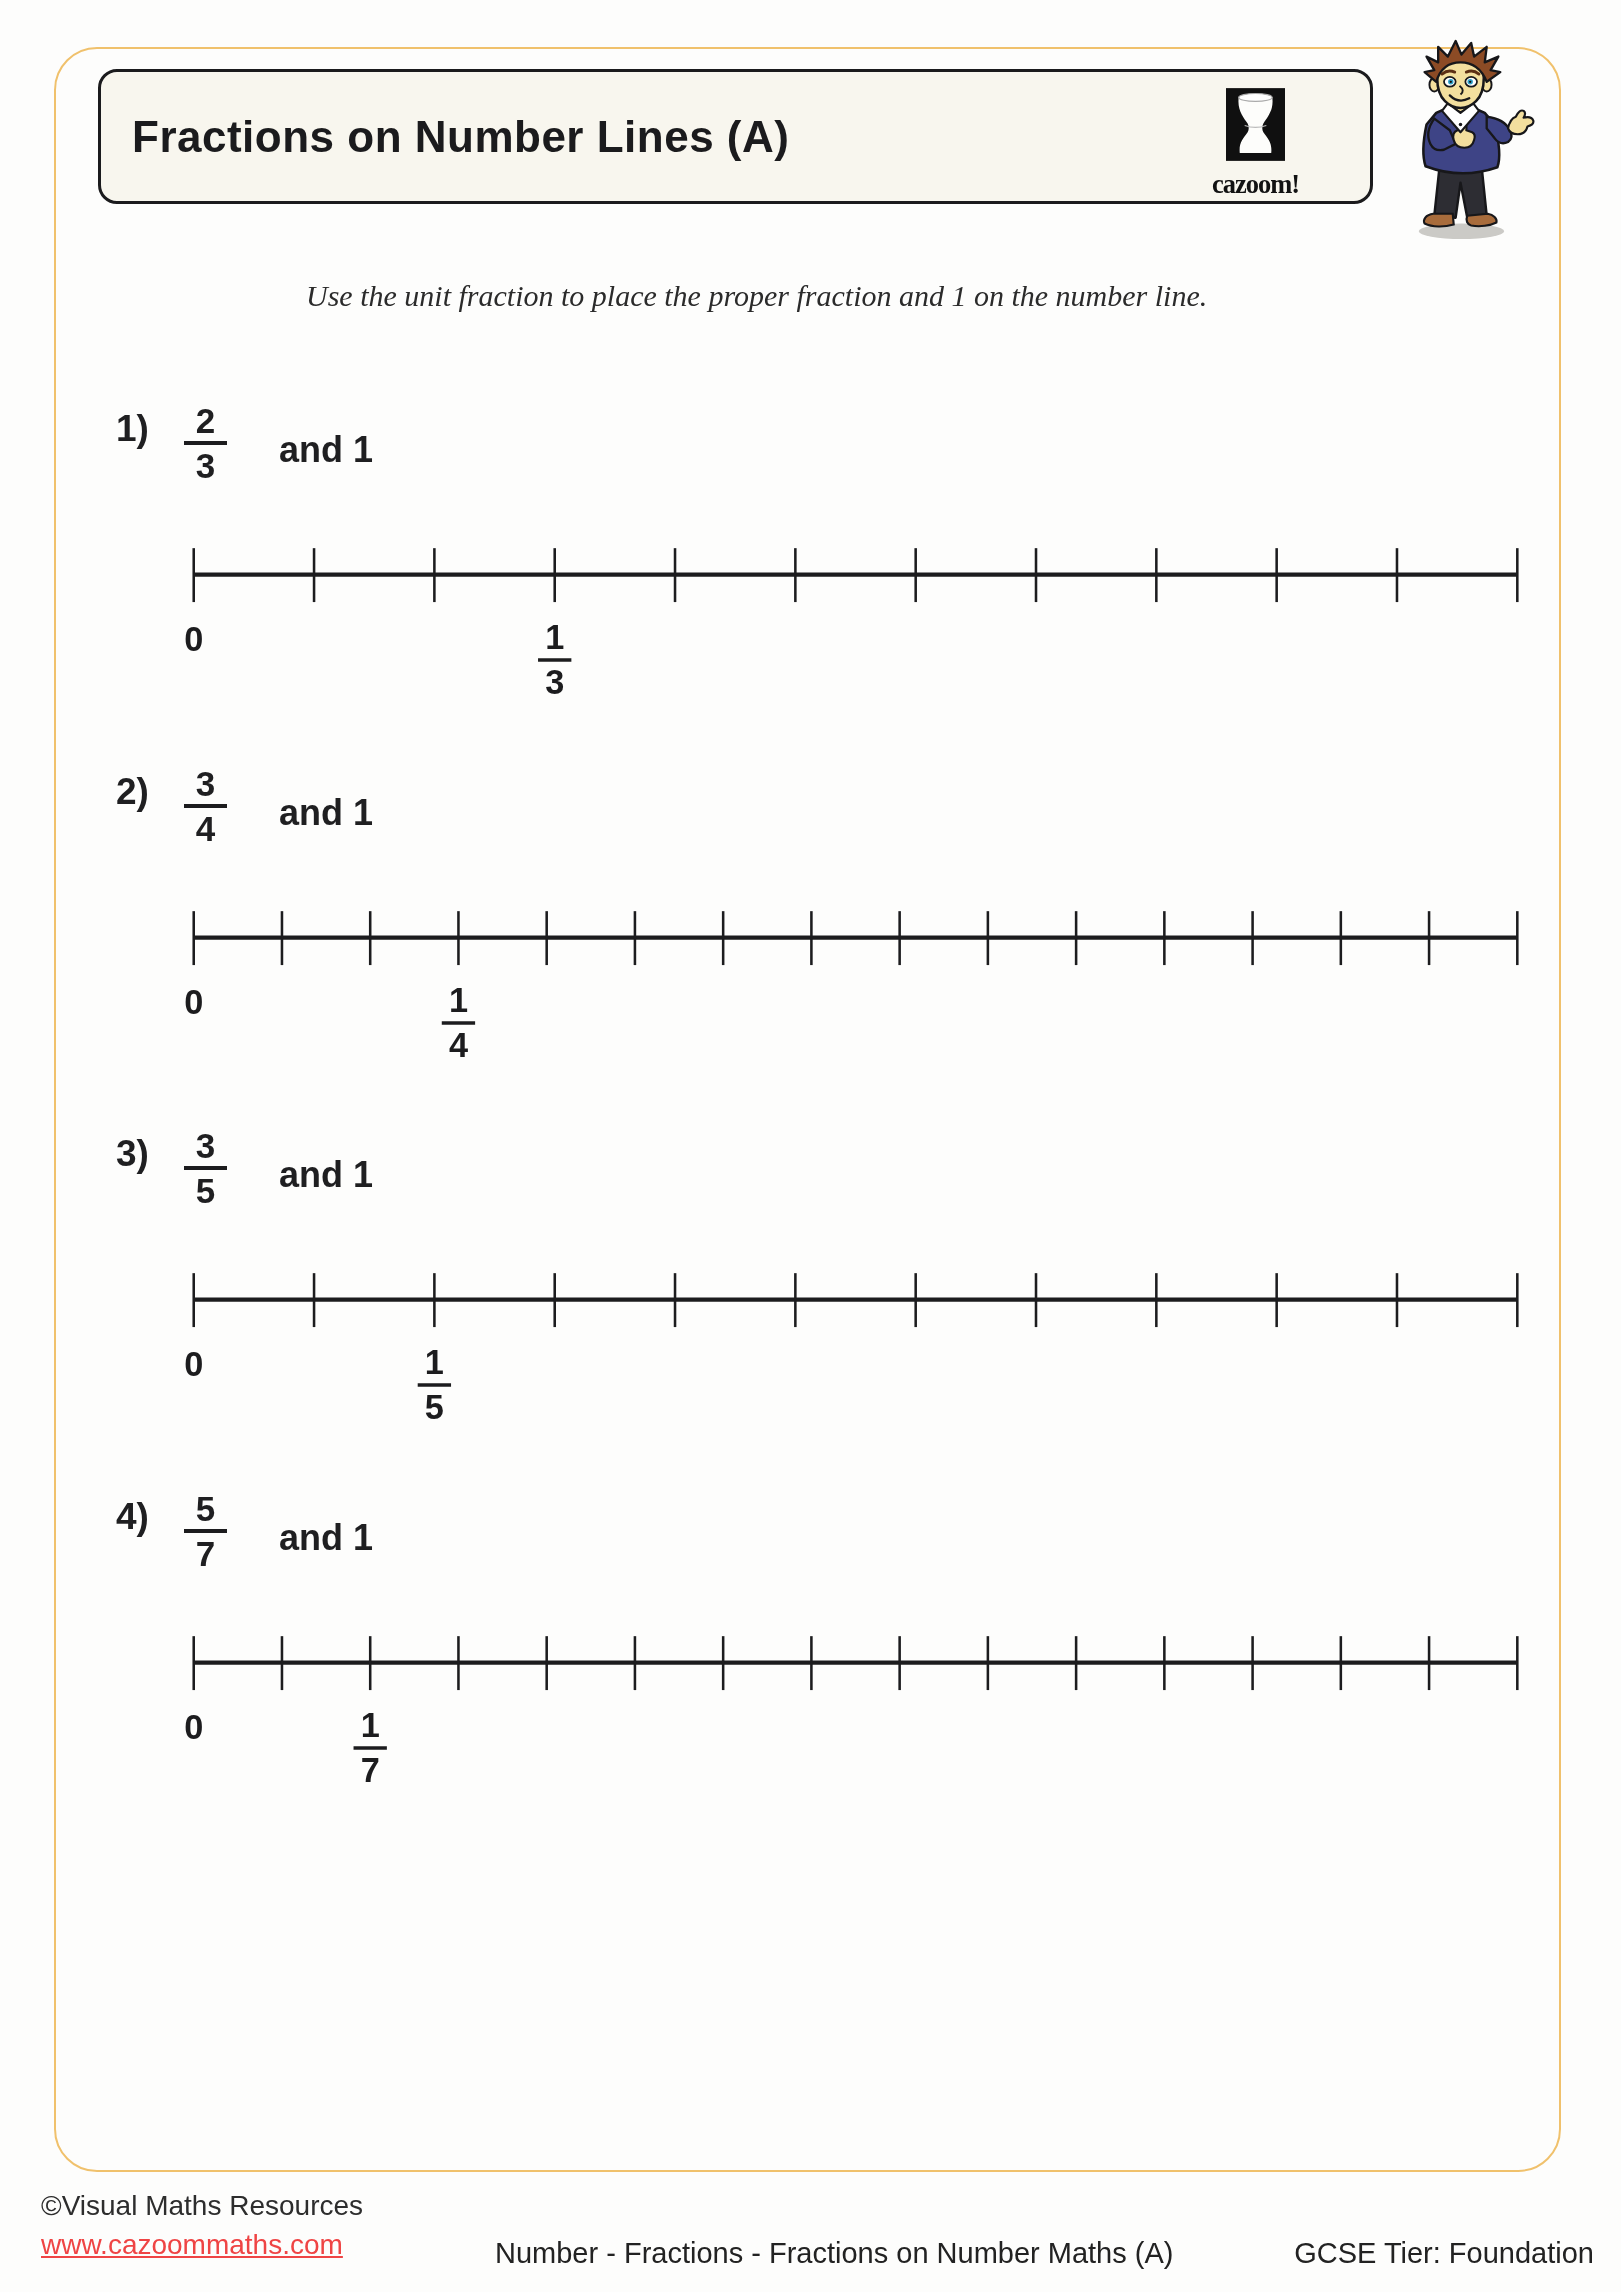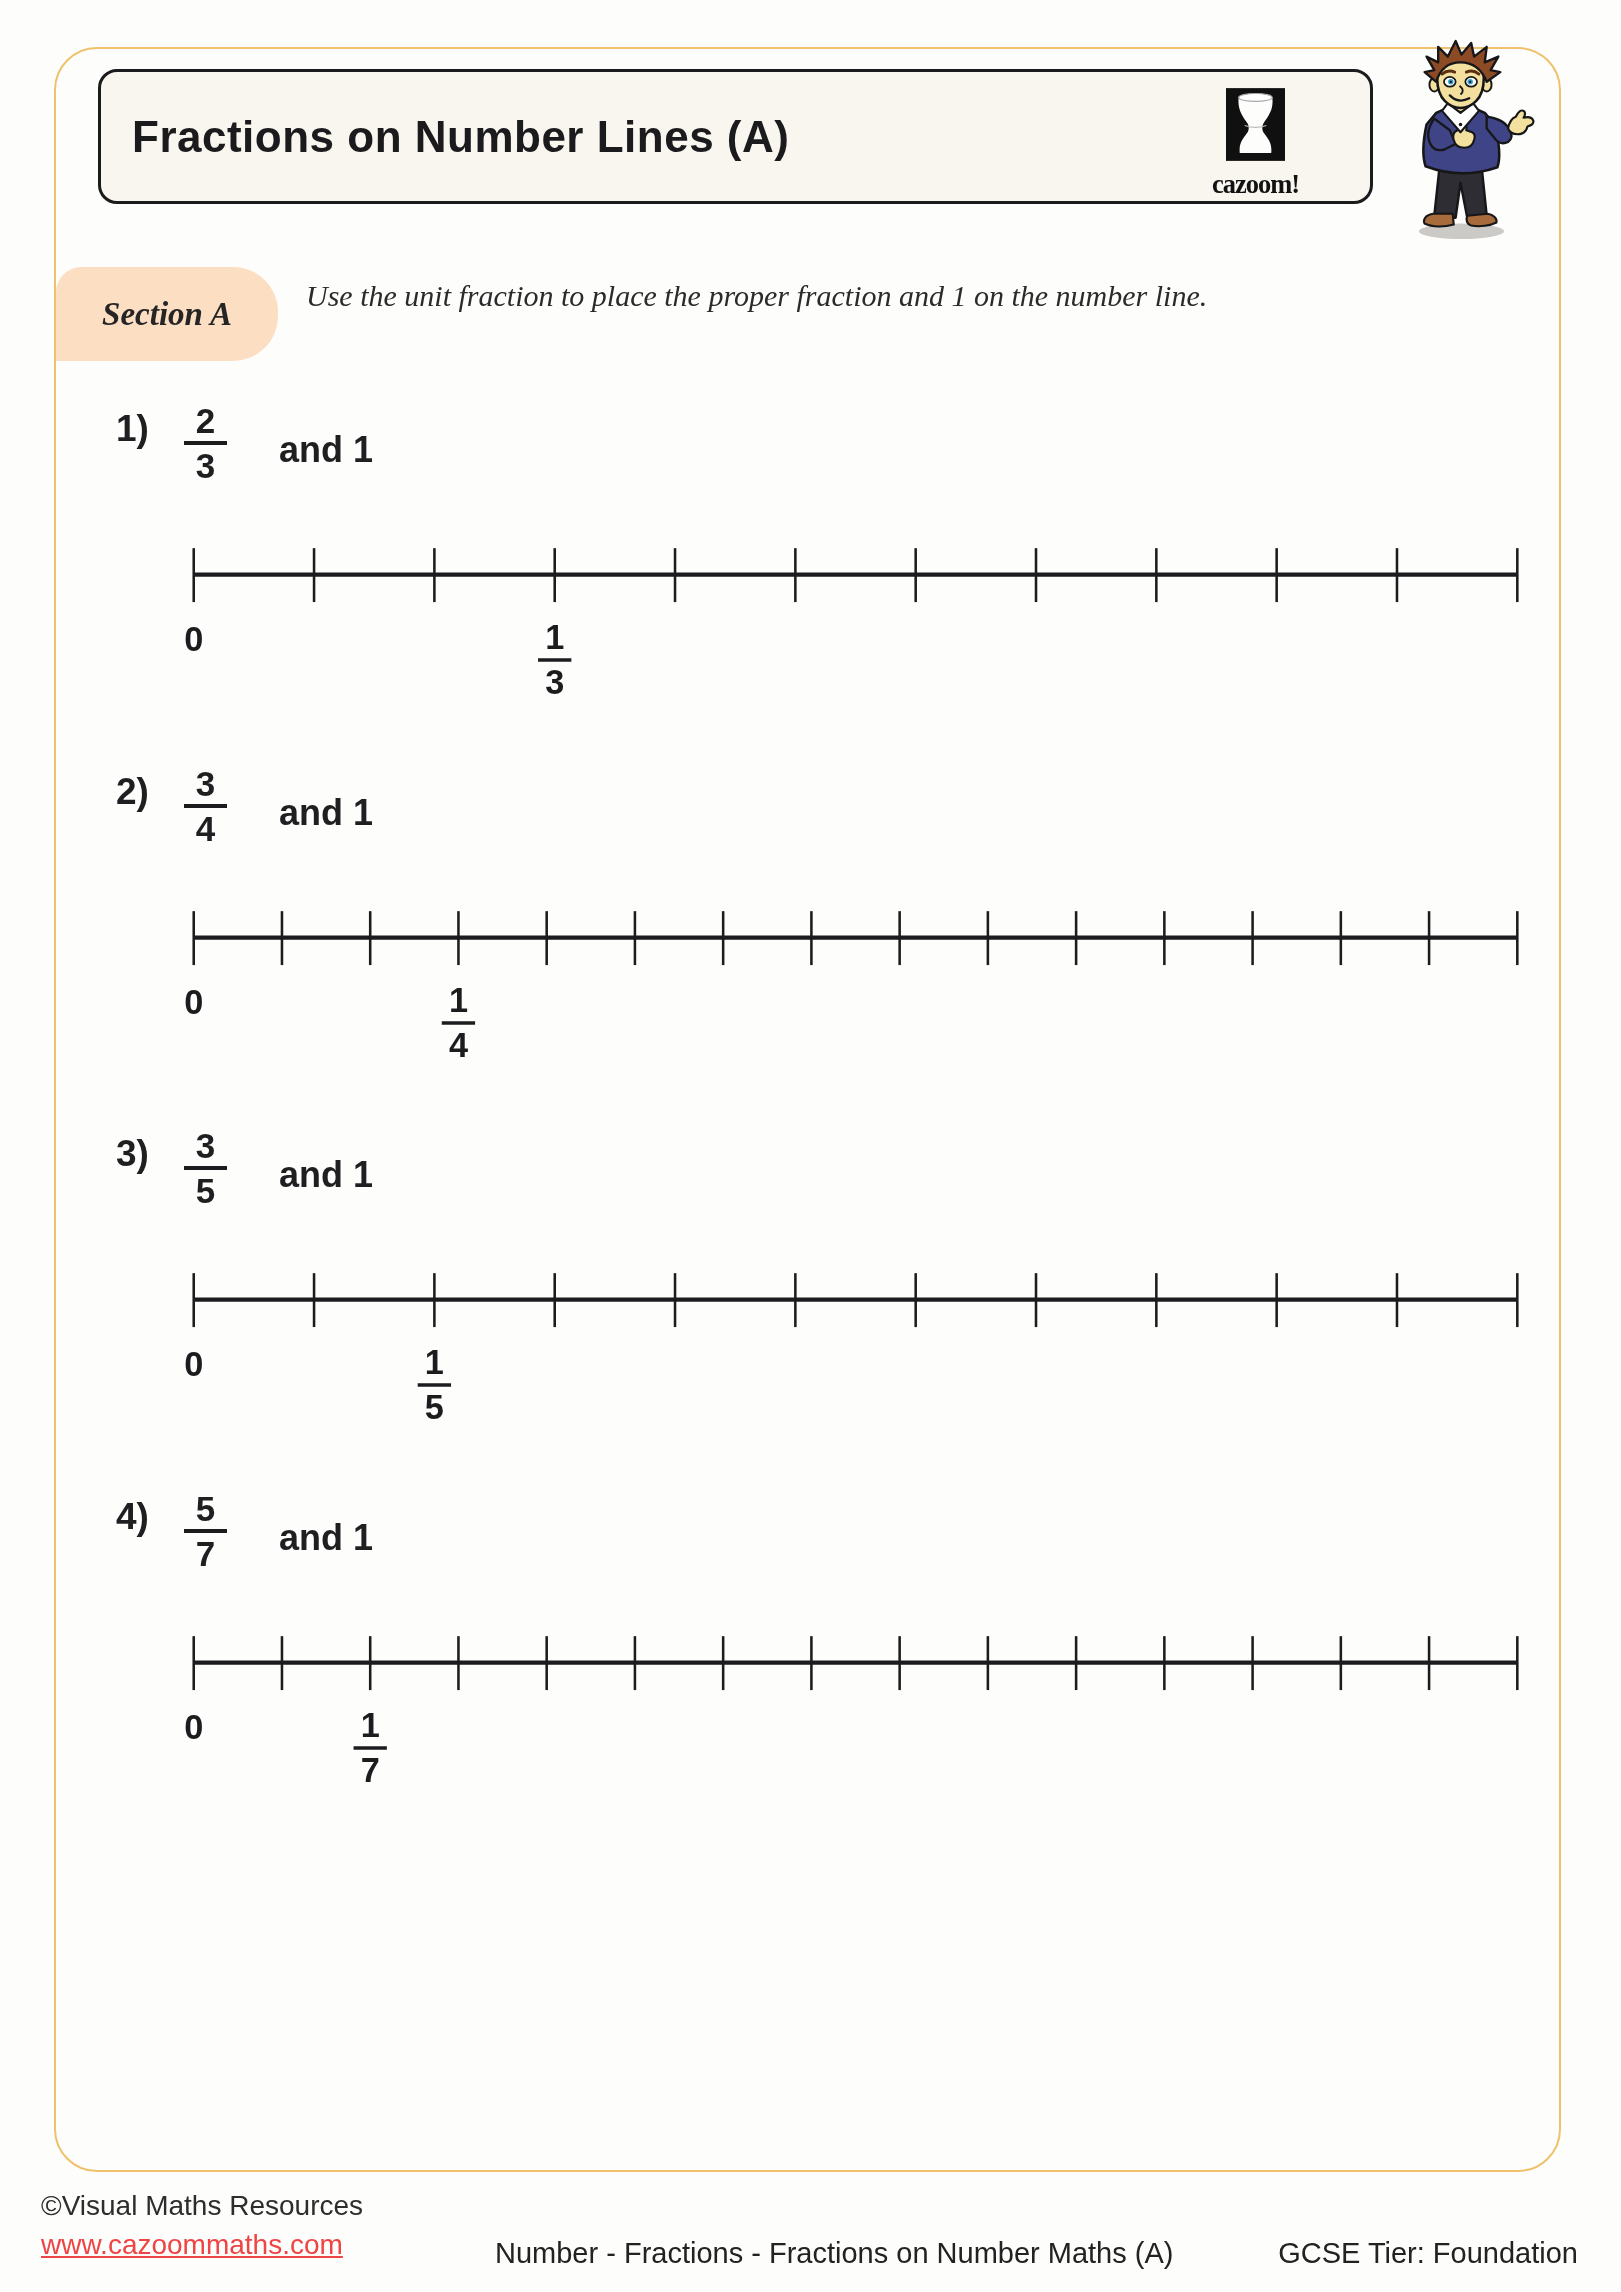--- a/index.html
+++ b/index.html
@@ -40,21 +40,21 @@
   .q-and{position:absolute;left:239px;top:29px;font-size:36px;font-weight:bold;margin-left:40px;}
   .q-numberline{position:absolute;left:180px;top:145px;width:1353px;height:172px;}
   .nl-label{font-family:"Liberation Sans",sans-serif;font-weight:bold;font-size:35px;
             fill:#1c1c1e;text-anchor:middle;}
 
   
   .f-copy{position:absolute;left:41px;top:2190px;font-size:28px;color:#2d2d2d;text-align:center;}
   .f-link{position:absolute;left:41px;top:2229px;font-size:28px;color:#ef4444;
           text-decoration:underline;cursor:pointer;}
   .f-center{position:absolute;left:495px;top:2237px;font-size:29px;color:#222;}
-  .f-right{position:absolute;right:43px;top:2237px;font-size:29px;color:#222;}
+  .f-right{position:absolute;right:27px;top:2237px;font-size:29px;color:#222;}
 </style>
 </head>
 <body>
 
 <div class="page">
 
   <div class="gold-frame"></div>
 
   <div class="title-box">
     <h1>Fractions on Number Lines (A)</h1>
@@ -91,23 +91,20 @@
     <ellipse cx="74" cy="44" rx="6" ry="5" fill="#ffffff" stroke="#17171a" stroke-width="1.8"></ellipse>
     <ellipse cx="96" cy="44" rx="6" ry="5" fill="#ffffff" stroke="#17171a" stroke-width="1.8"></ellipse>
     <circle cx="75" cy="44" r="2.8" fill="#2e9fc8"></circle>
       <circle cx="95" cy="44" r="2.8" fill="#2e9fc8"></circle>
     <circle cx="75" cy="44" r="1.2" fill="#111111"></circle>
       <circle cx="95" cy="44" r="1.2" fill="#111111"></circle>
     <path d="M84,48 q6,5 1,9" fill="none" stroke="#17171a" stroke-width="2"></path>
     <path d="M74,58 q9,9 20,3" fill="none" stroke="#17171a" stroke-width="2.4" stroke-linecap="round"></path>
   </svg>
 
-  <div class="section-badge">
-    <span>Section A</span>
-  </div>
   <div class="instruction">Use the unit fraction to place the proper fraction and 1 on the number line.</div>
 
   <div id="questions">
     <div class="question" style="top: 400px;">
       <div class="q-num">1)</div>
       <div class="q-frac">
         <div class="q-frac-num">2</div>
         <div class="q-frac-bar"></div>
         <div class="q-frac-den">3</div>
       </div>

